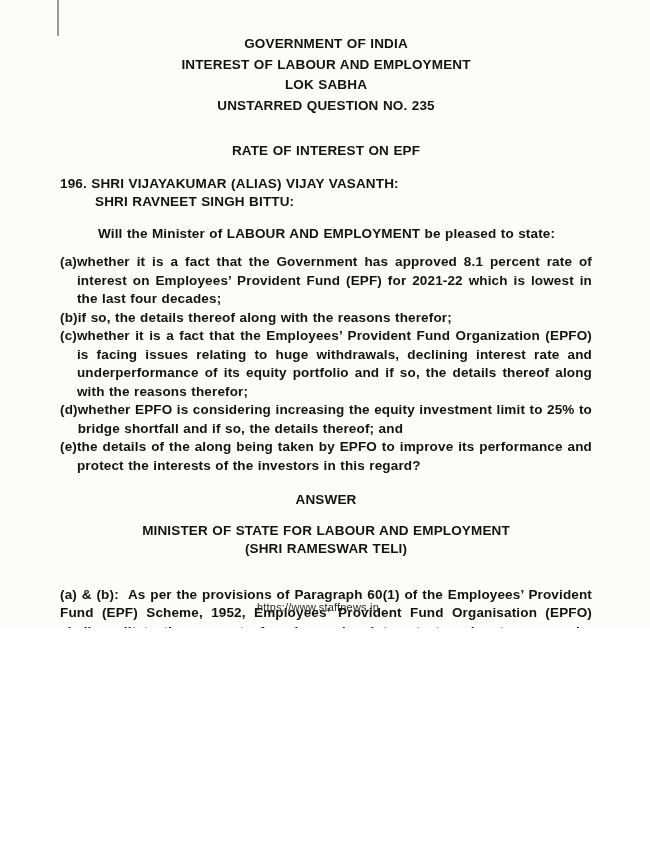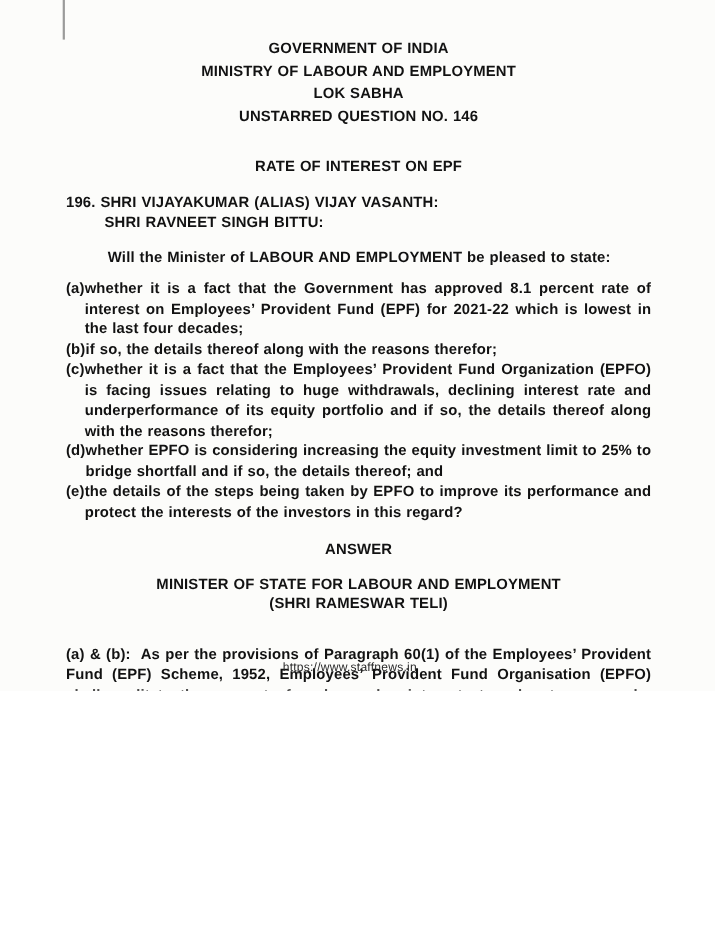--- a/index.html
+++ b/index.html
@@ -62,23 +62,23 @@
 </style>
 </head>
 <body>
 
 <div class="page">
 
   <div class="scan-mark"></div>
 
   <div class="doc-header">
     <div>GOVERNMENT OF INDIA</div>
-    <div>MINISTRY OF LABOUR AND EMPLOYMENT</div>
+    <div>INTEREST OF LABOUR AND EMPLOYMENT</div>
     <div>LOK SABHA</div>
-    <div>UNSTARRED QUESTION NO. 146</div>
+    <div>UNSTARRED QUESTION NO. 235</div>
   </div>
 
   <div class="subject-title">RATE OF INTEREST ON EPF</div>
 
   <div class="members">
     <div>196. SHRI VIJAYAKUMAR (ALIAS) VIJAY VASANTH:</div>
     <div class="member-line2">SHRI RAVNEET SINGH BITTU:</div>
   </div>
 
   <p class="intro">Will the Minister of LABOUR AND EMPLOYMENT be pleased to state:</p>
@@ -95,21 +95,21 @@
     <div class="qpart">
       <span class="plabel">(c)</span>
       <span class="ptext">whether it is a fact that the Employees’ Provident Fund Organization (EPFO) is facing issues relating to huge withdrawals, declining interest rate and underperformance of its equity portfolio and if so, the details thereof along with the reasons therefor;</span>
     </div>
     <div class="qpart">
       <span class="plabel">(d)</span>
       <span class="ptext">whether EPFO is considering increasing the equity investment limit to 25% to bridge shortfall and if so, the details thereof; and</span>
     </div>
     <div class="qpart">
       <span class="plabel">(e)</span>
-      <span class="ptext">the details of the steps being taken by EPFO to improve its performance and protect the interests of the investors in this regard?</span>
+      <span class="ptext">the details of the along being taken by EPFO to improve its performance and protect the interests of the investors in this regard?</span>
     </div>
   </div>
 
   <div class="answer-heading">ANSWER</div>
 
   <div class="minister-block">
     <div>MINISTER OF STATE FOR LABOUR AND EMPLOYMENT</div>
     <div>(SHRI RAMESWAR TELI)</div>
   </div>
 

